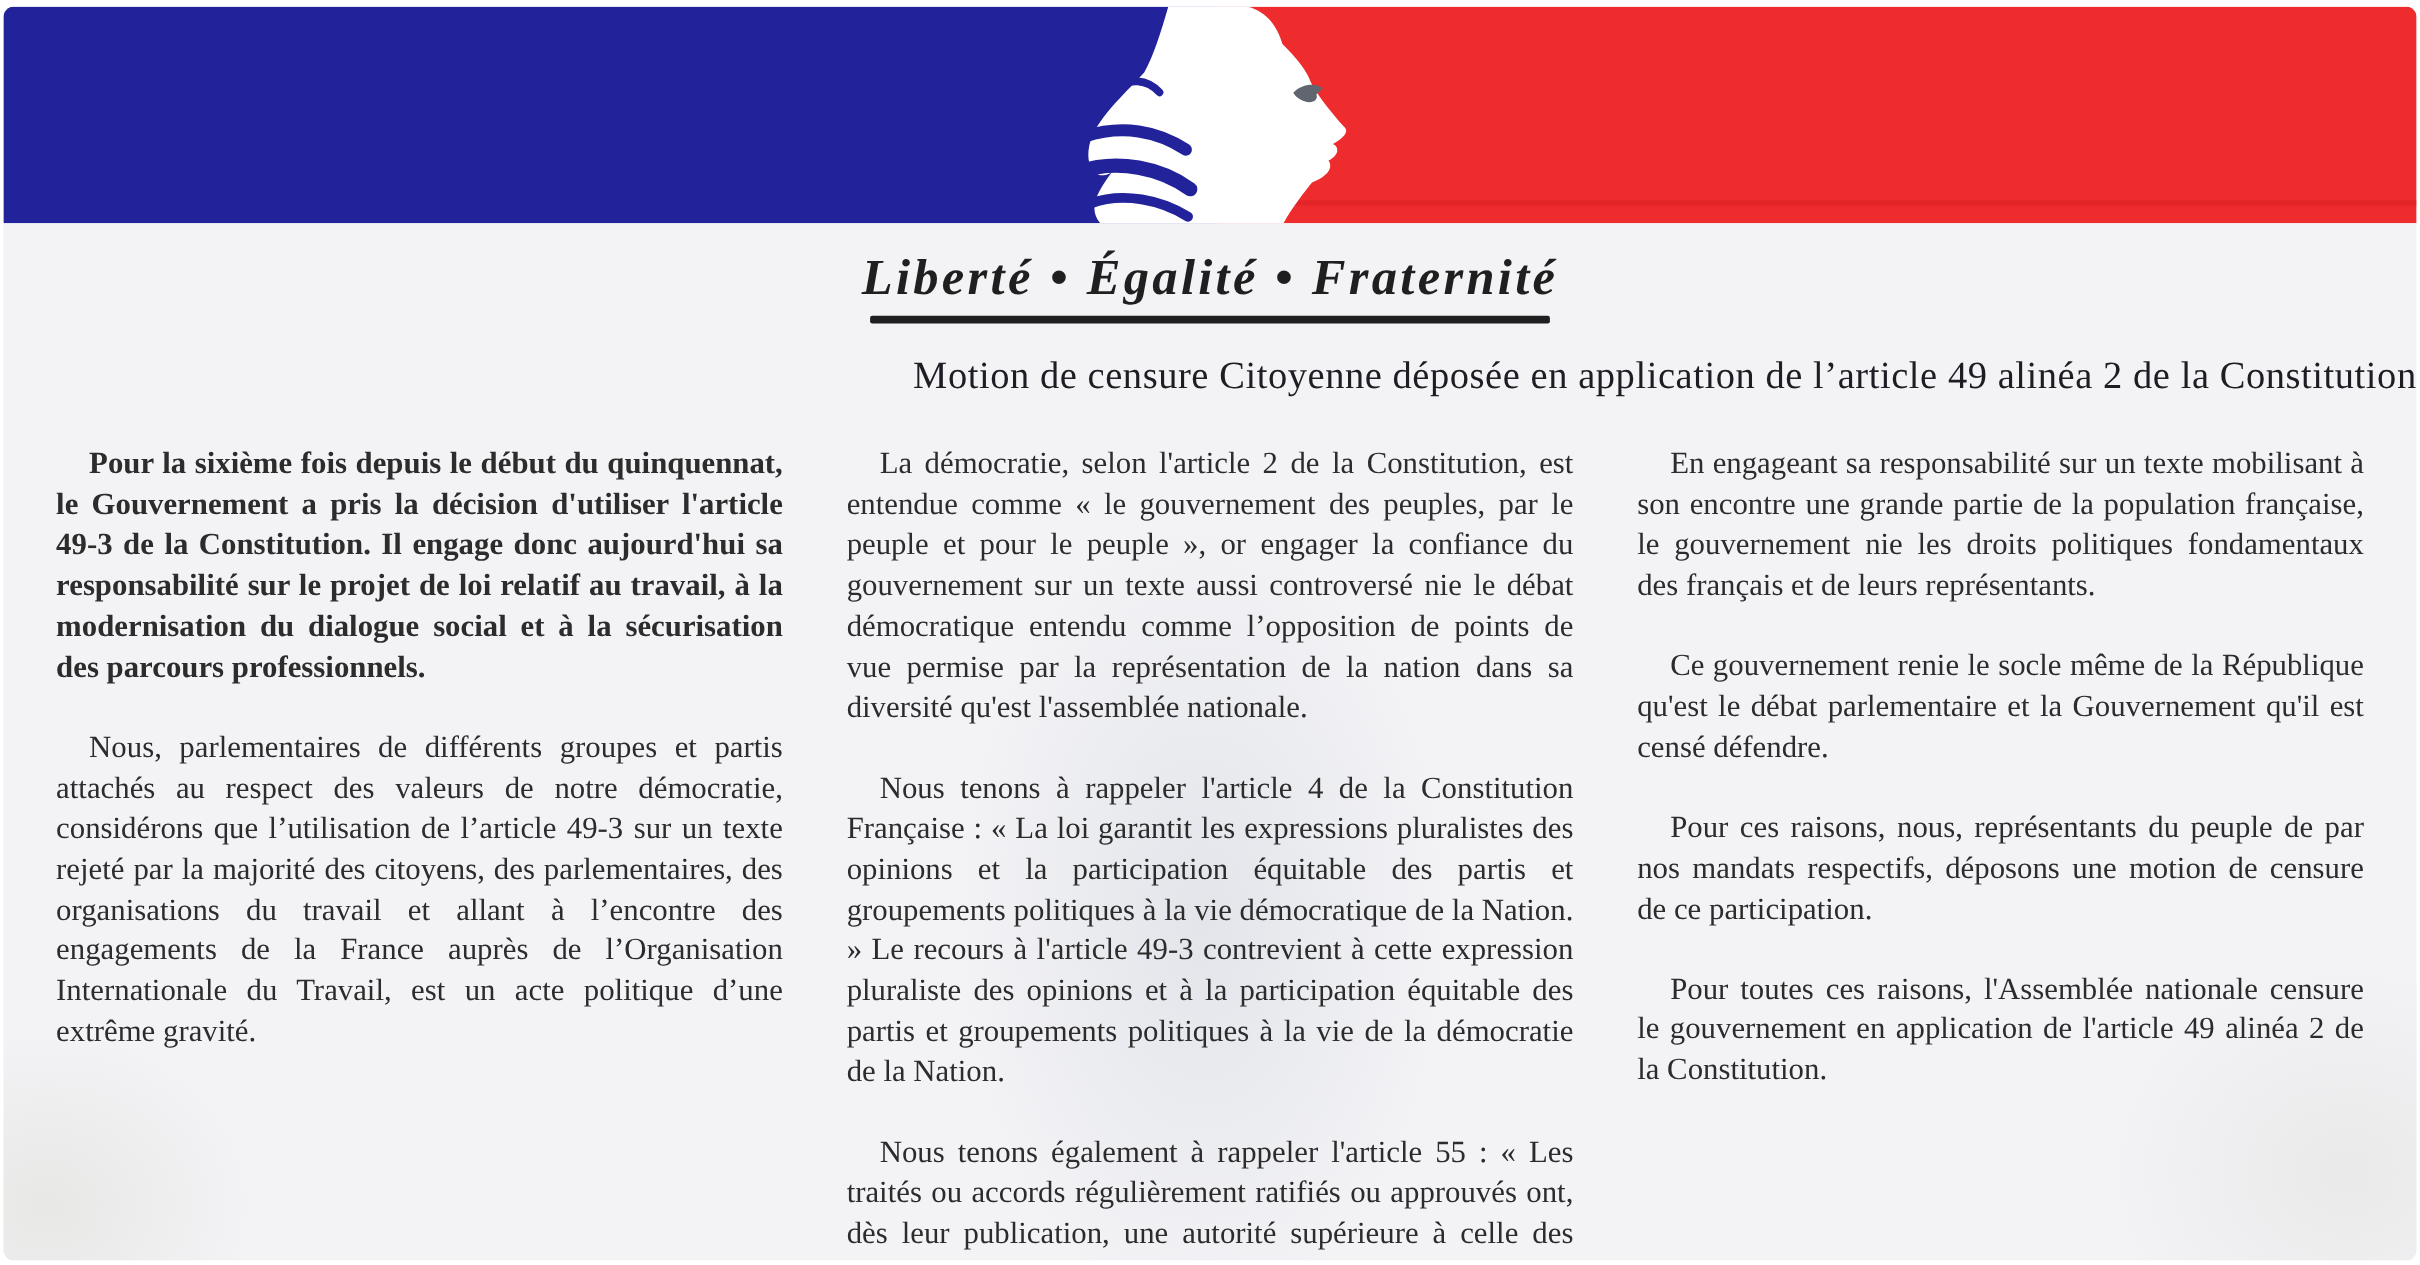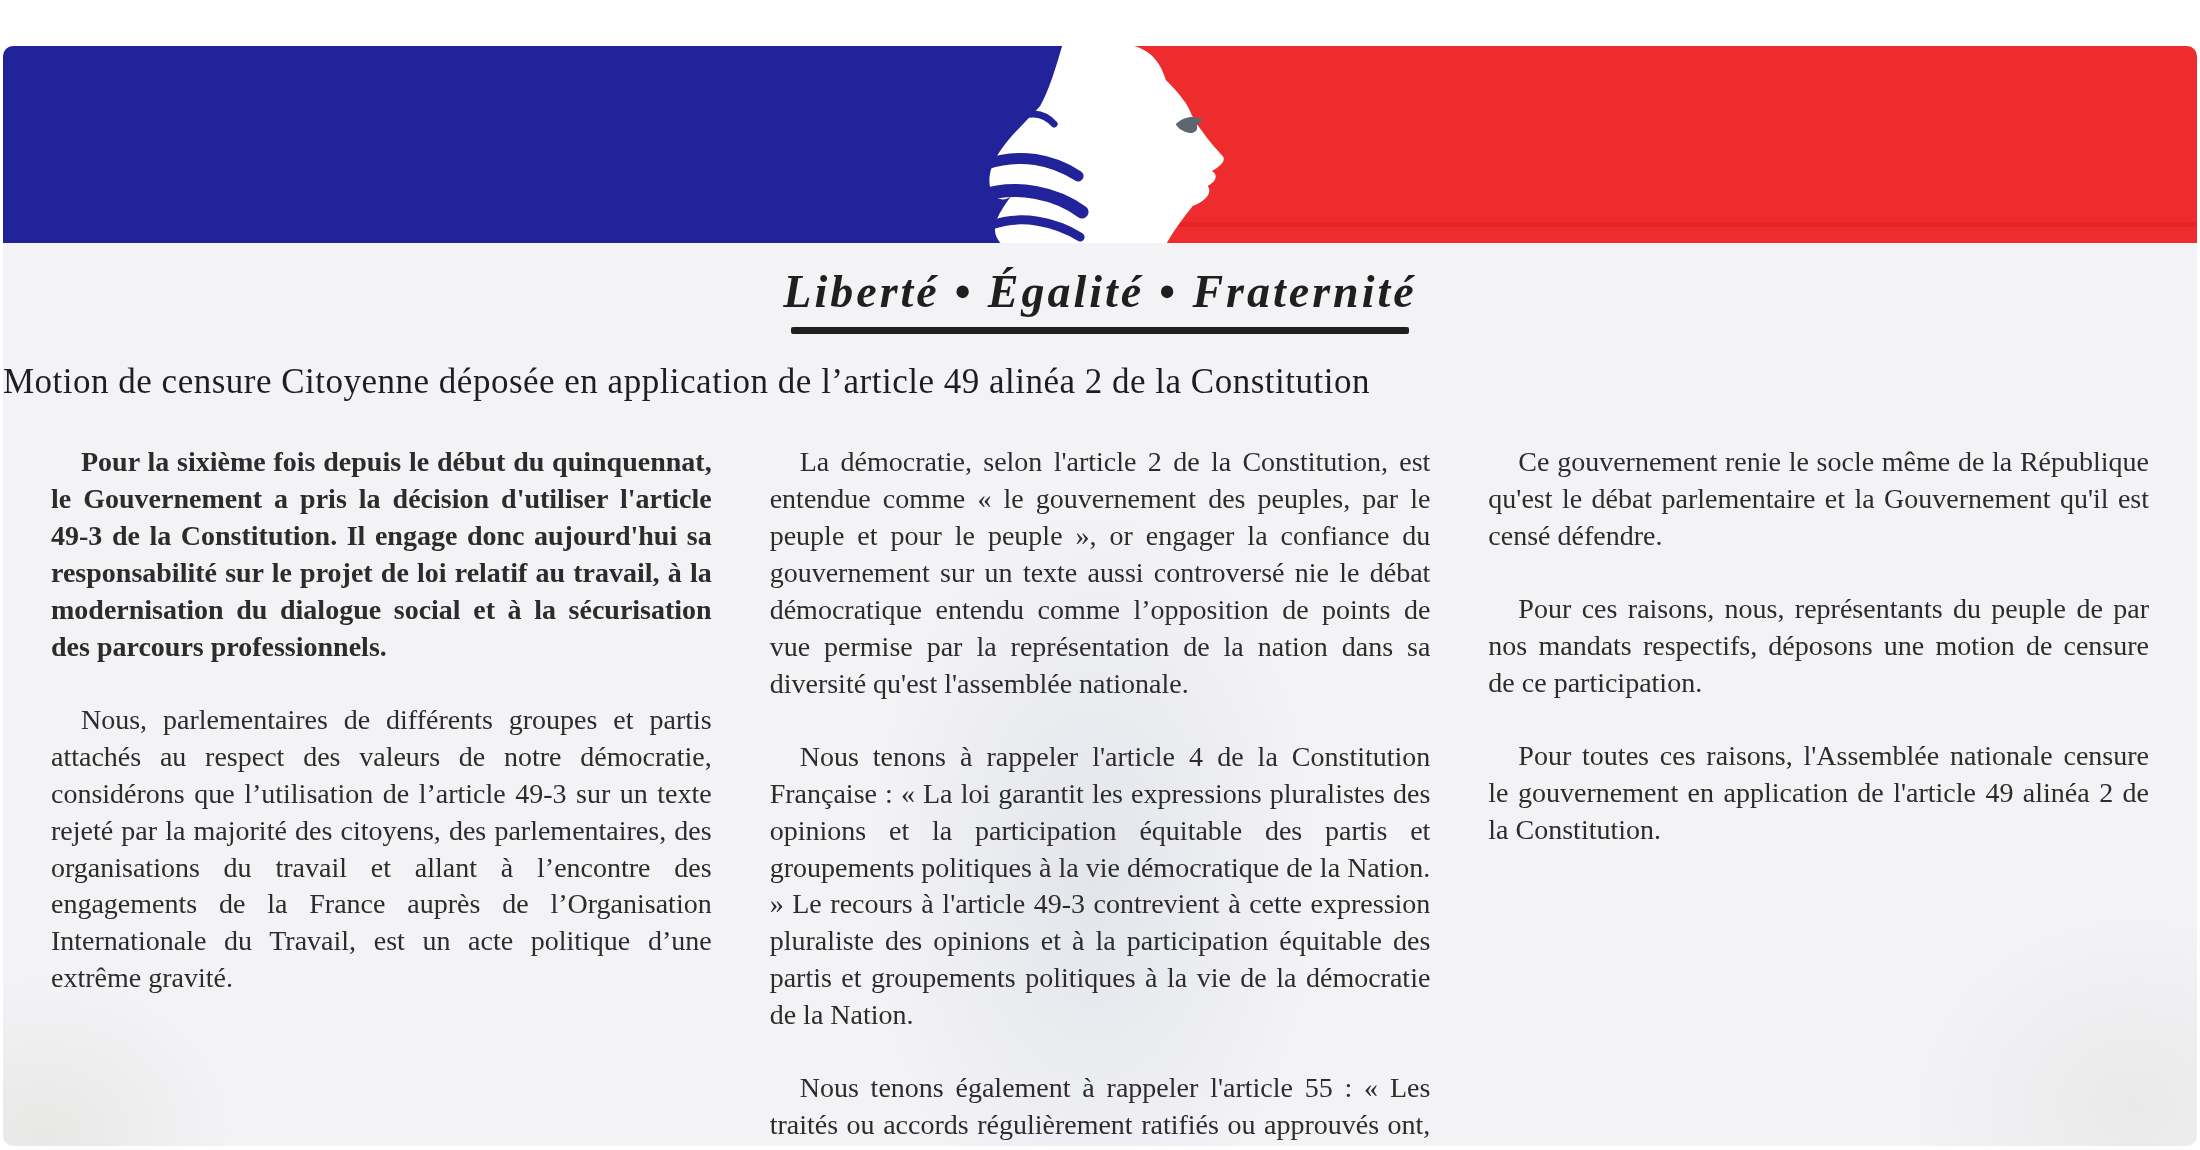--- a/index.html
+++ b/index.html
@@ -12,21 +12,20 @@
   }
   .sheet{
     position:absolute;top:6px;left:3px;right:3px;bottom:4px;
     border-radius:10px;
     overflow:hidden;
     background:
       radial-gradient(ellipse 320px 520px at 1090px 830px, rgba(186,192,204,0.28), transparent 70%),
       radial-gradient(ellipse 260px 220px at 40px 1090px, rgba(205,205,192,0.30), transparent 72%),
       radial-gradient(ellipse 300px 260px at 2130px 1060px, rgba(205,205,198,0.25), transparent 72%),
       #f3f3f6;
-    margin-top: 40px;
   }
   
   .flag-band{
     position:relative;width:100%;height:197px;
     background:#ffffff;
   }
   .flag-band svg{display:block;width:100%;height:100%;}
   
   .motto-block{ text-align:center; margin-top:22px; }
   .motto{
@@ -39,21 +38,21 @@
   }
   .motto-underline{
     width:618px;height:7px;
     margin:9px auto 0;
     background:var(--ink,#1f1f1f);
     border-radius:2px;
   }
   
   .doc-title{
     margin:28px 0 0;
-    text-align:left;
+    text-align:right;
     font-size:35px;
     font-weight:400;
     letter-spacing:0.5px;
     color:#1d1d24;
   }
   
   .columns{
     display:flex;
     gap:58px;
     padding:0 48px;
@@ -123,19 +122,20 @@
 
     </section>
 
     <section class="col">
       <p>La démocratie, selon l'article 2 de la Constitution, est entendue comme « le gouvernement des peuples, par le peuple et pour le peuple », or engager la confiance du gouvernement sur un texte aussi controversé nie le débat démocratique entendu comme l’opposition de points de vue permise par la représentation de la nation dans sa diversité qu'est l'assemblée nationale.</p>
       <p>Nous tenons à rappeler l'article 4 de la Constitution Française : « La loi garantit les expressions pluralistes des opinions et la participation équitable des partis et groupements politiques à la vie démocratique de la Nation. » Le recours à l'article 49-3 contrevient à cette expression pluraliste des opinions et à la participation équitable des partis et groupements politiques à la vie de la démocratie de la Nation.</p>
       <p>Nous tenons également à rappeler l'article 55 : « Les traités ou accords régulièrement ratifiés ou approuvés ont, dès leur publication, une autorité supérieure à celle des lois. » Cette loi allant à l’encontre des engagements pris par la France auprès de l’Organisation Internationale du Travail est donc illégale selon notre Constitution.</p>
     </section>
 
     <section class="col">
+      <p>En engageant sa responsabilité sur un texte mobilisant à son encontre une grande partie de la population française, le gouvernement nie les droits politiques fondamentaux des français et de leurs représentants.</p>
       <p>Ce gouvernement renie le socle même de la République qu'est le débat parlementaire et la Gouvernement qu'il est censé défendre.</p>
       <p>Pour ces raisons, nous, représentants du peuple de par nos mandats respectifs, déposons une motion de censure de ce participation.</p>
       <p>Pour toutes ces raisons, l'Assemblée nationale censure le gouvernement en application de l'article 49 alinéa 2 de la Constitution.</p>
     </section>
 
   </main>
 </div>
 
 </body></html>

